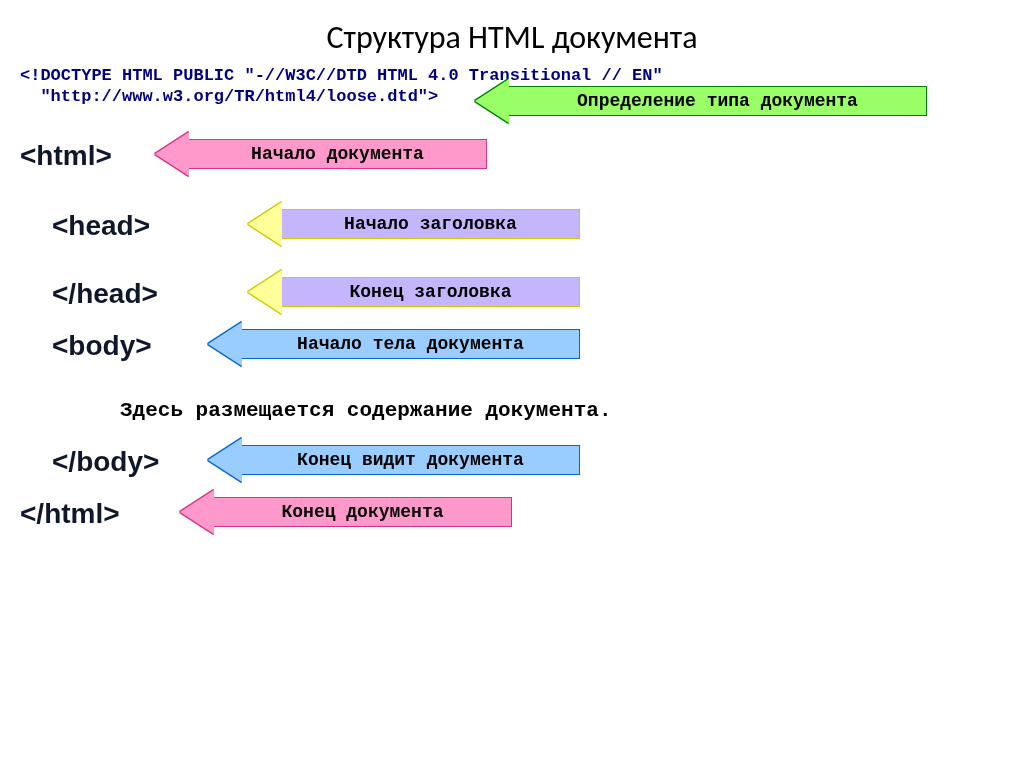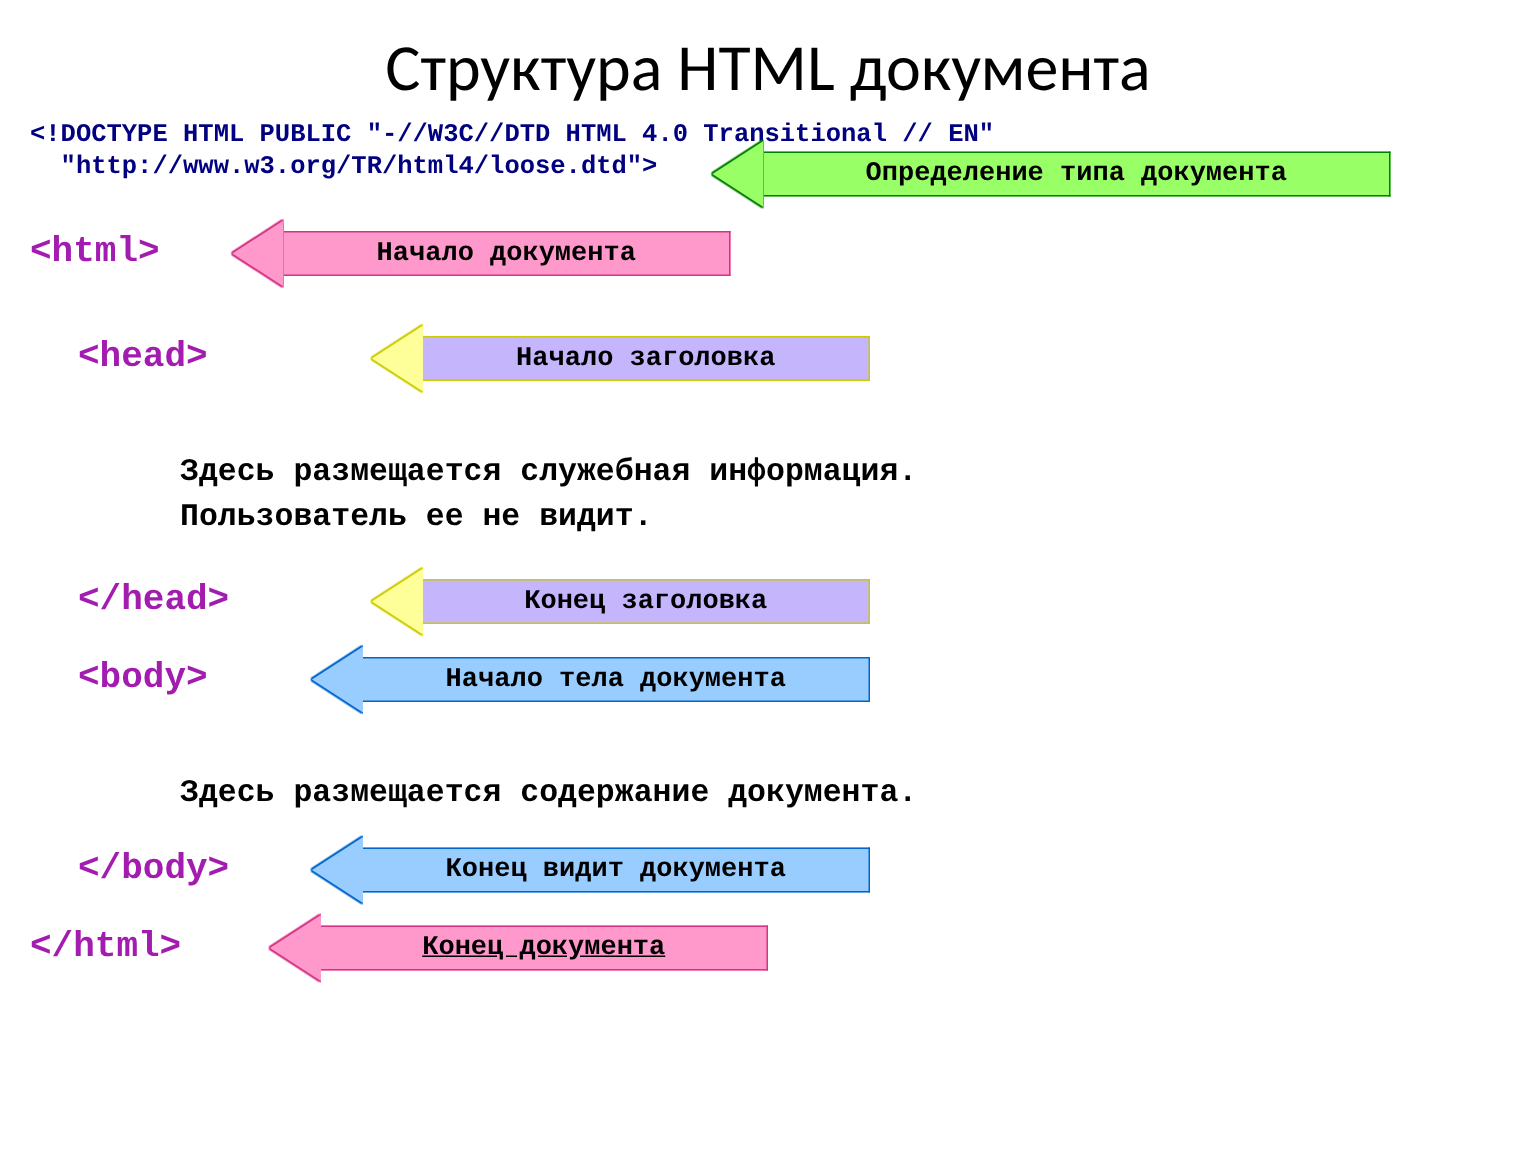--- a/index.html
+++ b/index.html
@@ -7,40 +7,40 @@
   body {
     width: 1024px;
     height: 767px;
     background: #fff;
     font-family: "Courier New", monospace;
     position: relative;
     overflow: hidden;
   }
   .title {
     font-family: Calibri, Arial, sans-serif;
-    font-size: 44px;
+    font-size: 32px;
     text-align: center;
     padding: 18px 0 8px;
     font-weight: 400;
   }
   .content { position: relative; padding: 0 20px; }
   .code {
     font-family: "Courier New", monospace;
     font-weight: bold;
     color: #000080;
     font-size: 20px;
     line-height: 1.25;
     white-space: pre;
   }
   .code.small { font-size: 17px; }
   .tag-line {
-    font-family: Liberation Mono, monospace;
+    font-family: Liberation Sans, sans-serif;
     font-weight: bold;
-    color: #a21caf;
-    font-size: 24px;
+    color: #0f172a;
+    font-size: 28px;
     line-height: 1;
   }
   .note {
     font-family: "Courier New", monospace;
     font-weight: bold;
     color: #000;
     font-size: 21px;
     line-height: 1.45;
   }
   .arrow {
@@ -104,54 +104,50 @@
   </div>
 
   <div class="row" style="margin-top:30px; height:40px; padding-left:32px;">
     <span class="tag-line">&lt;head&gt;</span>
     <div class="arrow yellow" style="left:228px; top:-6px;">
       <div class="head"></div>
       <div class="shaft" style="width:298px;">Начало заголовка</div>
     </div>
   </div>
 
-  <div class="row" style="margin-top:34px; padding-left:100px;">
-    <div class="note">Здесь размещается служебная информация.</div>
-    <div class="note">Пользователь ее не видит.</div>
-  </div>
 
   <div class="row" style="margin-top:28px; height:40px; padding-left:32px;">
     <span class="tag-line">&lt;/head&gt;</span>
     <div class="arrow yellow" style="left:228px; top:-6px;">
       <div class="head"></div>
       <div class="shaft" style="width:298px;">Конец заголовка</div>
     </div>
   </div>
 
   <div class="row" style="margin-top:12px; height:40px; padding-left:32px;">
     <span class="tag-line">&lt;body&gt;</span>
     <div class="arrow blue" style="left:188px; top:-6px;">
       <div class="head"></div>
       <div class="shaft" style="width:338px;">Начало тела документа</div>
     </div>
   </div>
 
-  <div class="row" style="margin-top:34px; padding-left:100px;">
+  <div class="row" style="margin-top:24px; padding-left:100px;">
     <div class="note">Здесь размещается содержание документа.</div>
   </div>
 
   <div class="row" style="margin-top:22px; height:40px; padding-left:32px;">
     <span class="tag-line">&lt;/body&gt;</span>
     <div class="arrow blue" style="left:188px; top:-6px;">
       <div class="head"></div>
       <div class="shaft" style="width:338px;">Конец видит документа</div>
     </div>
   </div>
 
   <div class="row" style="margin-top:12px; height:40px;">
     <span class="tag-line">&lt;/html&gt;</span>
     <div class="arrow pink" style="left:160px; top:-6px;">
       <div class="head"></div>
-      <div class="shaft" style="width:298px;text-decoration:underline;">Конец документа</div>
+      <div class="shaft" style="width:298px;">Конец документа</div>
     </div>
   </div>
 
 </div>
 
 </body></html>

